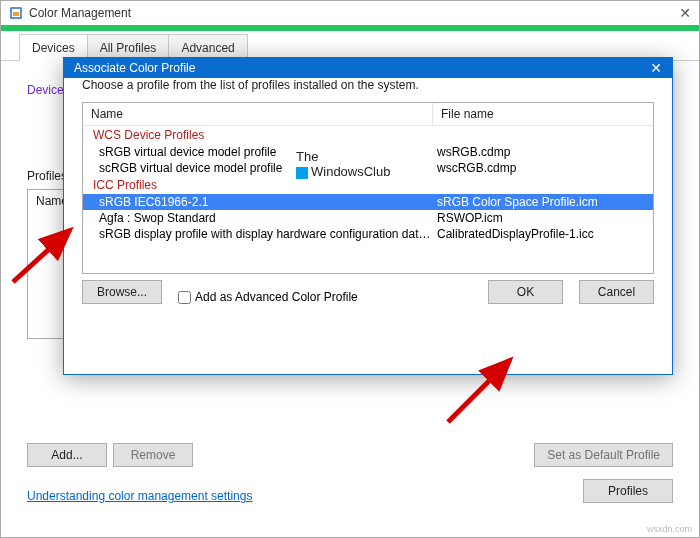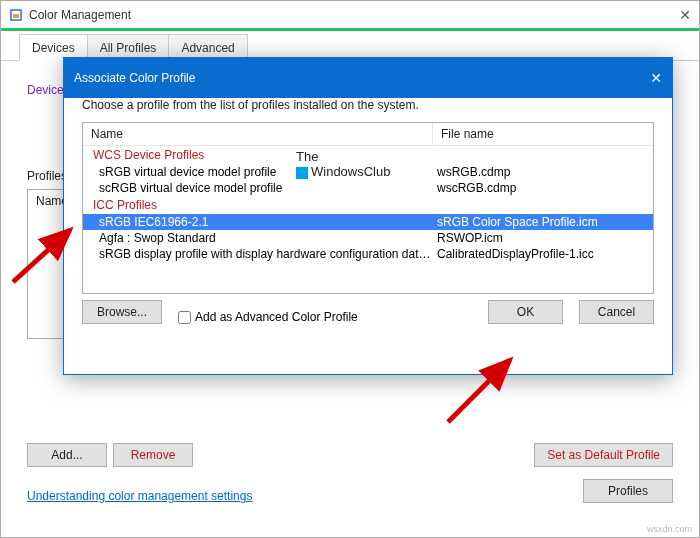--- a/index.html
+++ b/index.html
@@ -1,52 +1,52 @@
 <!DOCTYPE html>
 <html><head>
 <meta charset="utf-8">
 <style>
 * { box-sizing: border-box; margin: 0; padding: 0; font-family: 'Segoe UI', Tahoma, sans-serif; }
 body { width: 700px; height: 538px; background: #fff; position: relative; font-size: 12px; overflow: hidden; }
 
 
 .main-window { width: 700px; height: 538px; border: 1px solid #aaa; background: #fff; position: relative; }
-.main-titlebar { height: 30px; display: flex; align-items: center; padding: 0 8px; border-bottom: 3px solid #22c55e; }
+.main-titlebar { height: 30px; display: flex; align-items: center; padding: 0 8px; border-bottom: 6px solid #22c55e; }
 .main-titlebar .icon-square { width: 14px; height: 14px; margin-right: 6px; }
 .main-titlebar .title { font-size: 12px; color: #333; flex: 1; }
 .main-titlebar .close { font-size: 14px; color: #555; width: 40px; text-align: right; }
 
 .tabs { display: flex; border-bottom: 1px solid #ccc; margin-top: 2px; padding-left: 18px; }
 .tab { padding: 6px 12px 5px; font-size: 12px; background: #f4f4f4; border: 1px solid #ccc; margin-right: -1px; position: relative; top: 1px; color: #333; }
 .tab.active { background: #fff; border-bottom: 1px solid #fff; }
 
 .content-area { padding: 18px 26px; position: relative; height: calc(100% - 70px); }
 .label-row { display: flex; align-items: center; margin-bottom: 18px; }
 .label-row .lbl { width: 55px; color: #6d28d9; }
 .label-row .dropdown-stub { flex: 1; height: 22px; border: 1px solid #adadad; background: #fff; position: relative; }
 .label-row .dropdown-stub::after { content: ''; position: absolute; right: 6px; top: 8px; border: 4px solid transparent; border-top-color: #444; }
 .label-row .dropdown-stub.narrow { flex: 0 0 28px; }
 
 .profiles-section .lbl { margin-bottom: 6px; display: block; color: #222; }
 .profiles-list { border: 1px solid #adadad; height: 150px; padding: 4px 8px; font-size: 12px; color: #222; }
 
 .bottom-btn-row { position: absolute; bottom: 60px; left: 26px; right: 26px; display: flex; gap: 6px; }
 .win-btn { min-width: 80px; height: 24px; border: 1px solid #adadad; background: #e1e1e1; font-size: 12px; color: #222; cursor: pointer; padding: 0 12px; }
-.win-btn:disabled { color: #b91c1c; }
+.win-btn:disabled { color: #737373; }
 .win-btn.spacer-before { margin-left: auto; }
 
 .link-row { position: absolute; bottom: 24px; left: 26px; }
 .link-row a { color: #0066cc; text-decoration: underline; font-size: 12px; }
 
 .right-btn-col { position: absolute; right: 26px; bottom: 24px; }
 .right-btn-col .win-btn { min-width: 90px; }
 
 
 .modal { position: absolute; left: 63px; top: 57px; width: 610px; height: 318px; background: #fff; border: 1px solid #0a6cce; box-shadow: 0 4px 22px rgba(0,0,0,0.35); }
-.modal-titlebar { height: 40px; background: #0a6cce; color: #fff; display: flex; align-items: center; padding: 0 10px; }
+.modal-titlebar { height: 20px; background: #0a6cce; color: #fff; display: flex; align-items: center; padding: 0 10px; }
 .modal-titlebar .mtitle { flex: 1; font-size: 12px; }
 .modal-titlebar .mclose { font-size: 14px; width: 30px; text-align: right; cursor: pointer; }
 
 .modal-body { padding: 0 18px 12px; }
 .modal-body .desc { font-size: 12px; color: #222; margin-bottom: 10px; }
 
 .profile-table { border: 1px solid #adadad; height: 172px; position: relative; }
 .profile-table .thead { display: flex; border-bottom: 1px solid #e5e5e5; background: #fff; }
 .profile-table .th { padding: 4px 8px; font-size: 12px; color: #222; border-right: 1px solid #e5e5e5; }
 .profile-table .th.name { width: 350px; }

